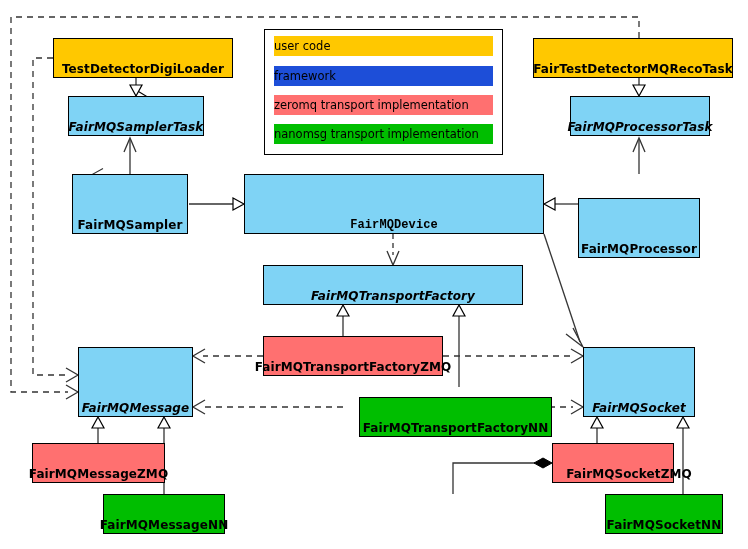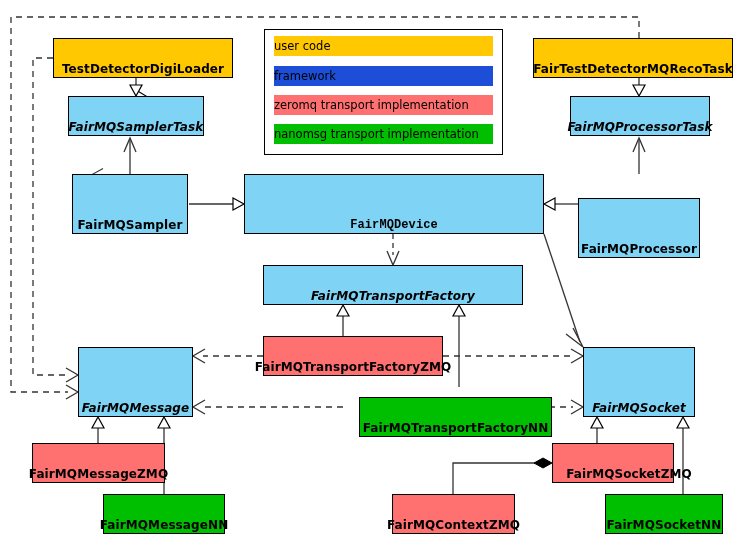--- a/index.html
+++ b/index.html
@@ -225,17 +225,14 @@
   </div>
 
   <div class="node" style="left:552px; top:443px; width:122px; height:40px; background:#FF7070;padding-left:32px;">
     <span>FairMQSocketZMQ</span>
   </div>
 
   <div class="node" style="left:605px; top:494px; width:118px; height:40px; background:#00BE00;">
     <span>FairMQSocketNN</span>
   </div>
 
-  <div class="node" style="left:392px; top:494px; width:123px; height:40px; background:#FF7070;">
-    <span>FairMQContextZMQ</span>
-  </div>
 
 </div>
 
 </body></html>

